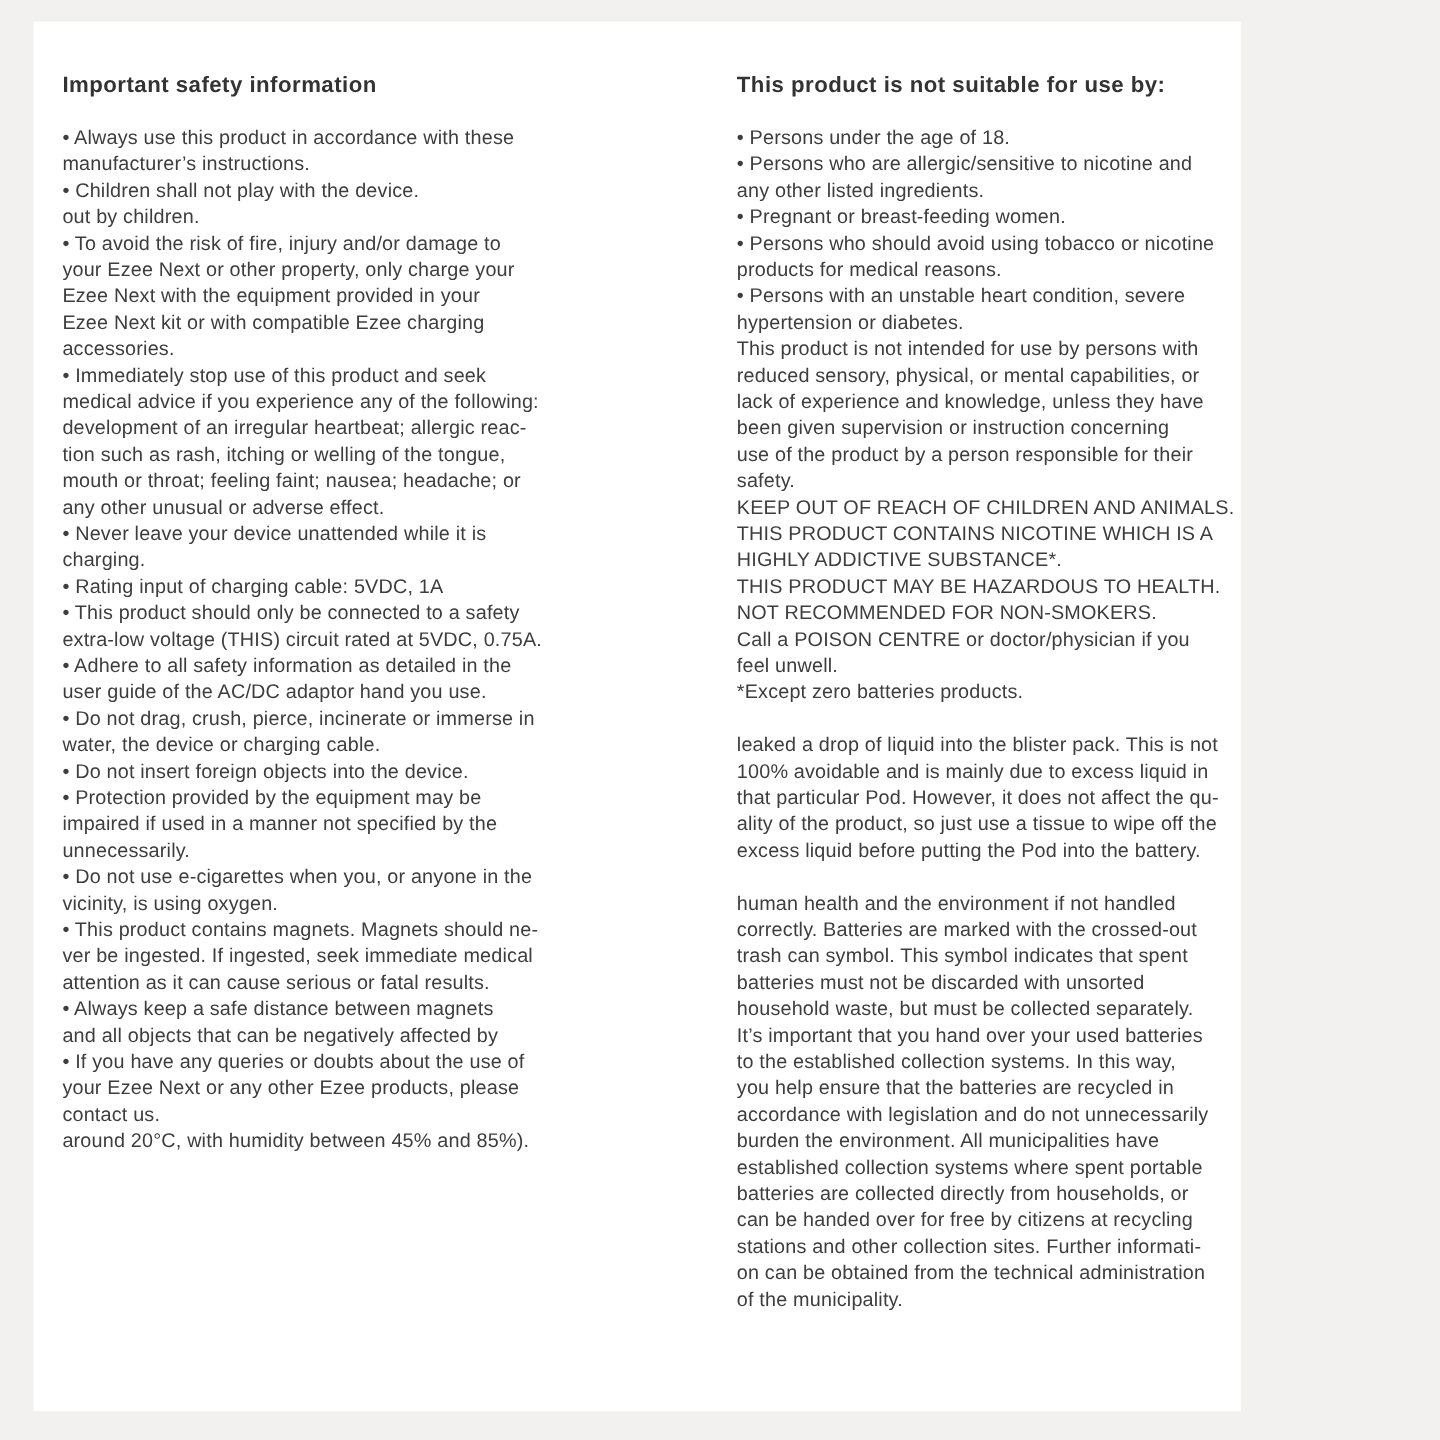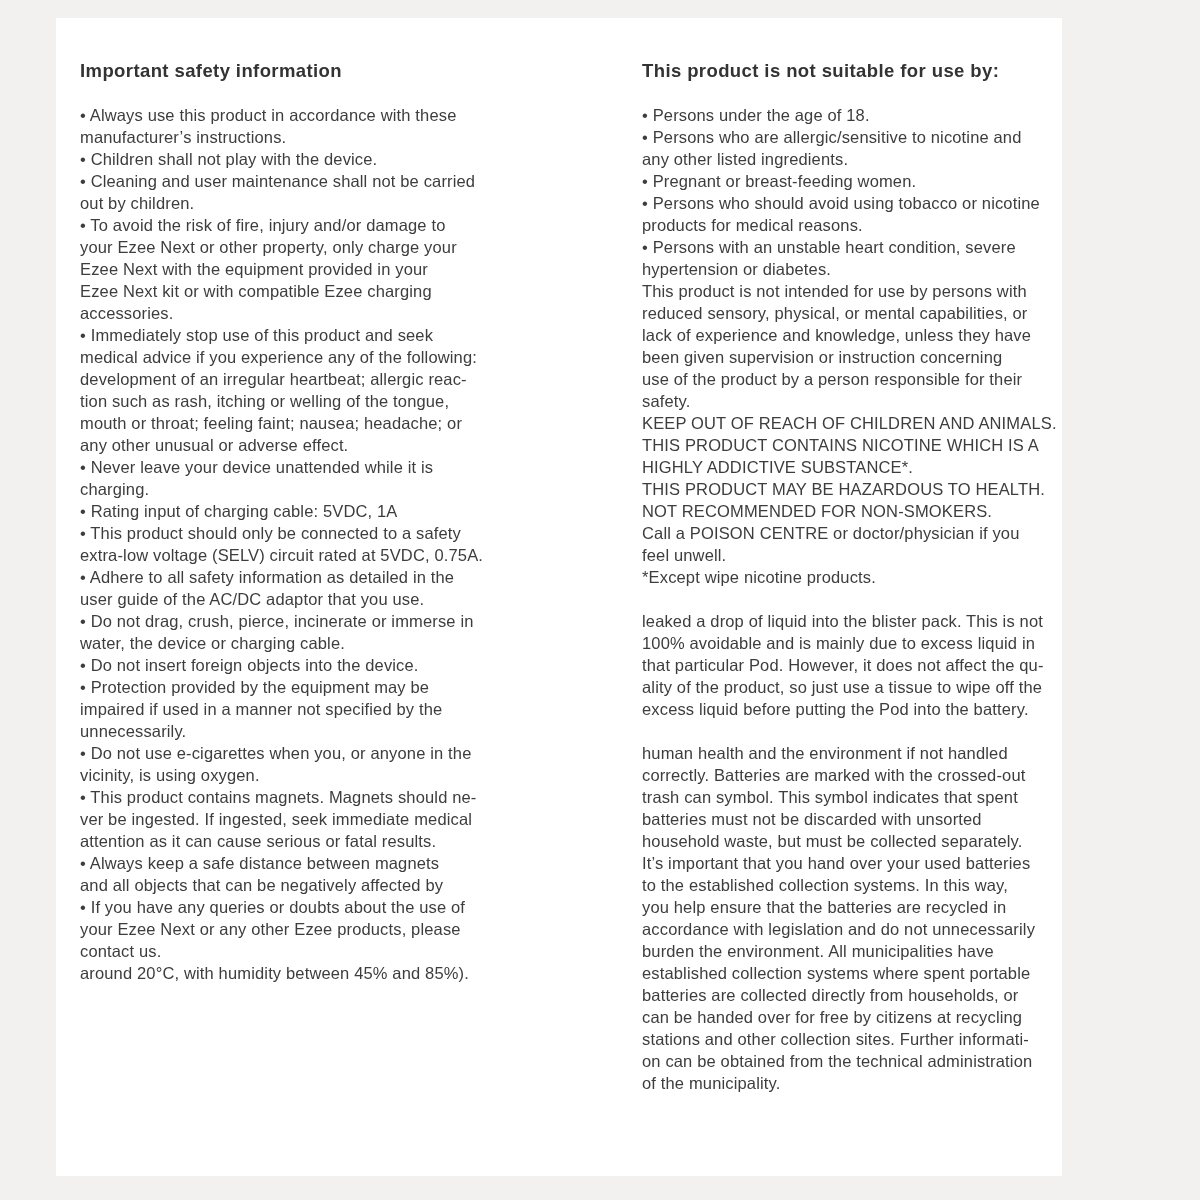--- a/index.html
+++ b/index.html
@@ -6,21 +6,21 @@
     margin: 0;
     padding: 0;
     width: 1200px;
     height: 1200px;
     font-family: "Liberation Sans", sans-serif;
     background: var(--bg, #f2f1ef);
     overflow: hidden;
   }
   .card {
     position: absolute;
-    left: 56px;
+    left: 28px;
     top: 18px;
     width: 1006px;
     height: 1158px;
     background: var(--card, #ffffff);
   }
   .column {
     position: absolute;
     top: 42px;
   }
   .col-left  { left: 24px;  width: 556px; }
@@ -48,40 +48,39 @@
 <body>
 
 <div class="card">
 
   <div class="column col-left">
     <div class="col-title">Important safety information</div>
     <div>
         <div class="line">• Always use this product in accordance with these</div>
         <div class="line">manufacturer’s instructions.</div>
         <div class="line">• Children shall not play with the device.</div>
-        <div class="line">• Cleaning and user maintenance shall not be carried</div>
         <div class="line">out by children.</div>
         <div class="line">• To avoid the risk of fire, injury and/or damage to</div>
         <div class="line">your Ezee Next or other property, only charge your</div>
         <div class="line">Ezee Next with the equipment provided in your</div>
         <div class="line">Ezee Next kit or with compatible Ezee charging</div>
         <div class="line">accessories.</div>
         <div class="line">• Immediately stop use of this product and seek</div>
         <div class="line">medical advice if you experience any of the following:</div>
         <div class="line">development of an irregular heartbeat; allergic reac-</div>
         <div class="line">tion such as rash, itching or welling of the tongue,</div>
         <div class="line">mouth or throat; feeling faint; nausea; headache; or</div>
         <div class="line">any other unusual or adverse effect.</div>
         <div class="line">• Never leave your device unattended while it is</div>
         <div class="line">charging.</div>
         <div class="line">• Rating input of charging cable: 5VDC, 1A</div>
         <div class="line">• This product should only be connected to a safety</div>
-        <div class="line">extra-low voltage (SELV) circuit rated at 5VDC, 0.75A.</div>
+        <div class="line">extra-low voltage (THIS) circuit rated at 5VDC, 0.75A.</div>
         <div class="line">• Adhere to all safety information as detailed in the</div>
-        <div class="line">user guide of the AC/DC adaptor that you use.</div>
+        <div class="line">user guide of the AC/DC adaptor hand you use.</div>
         <div class="line">• Do not drag, crush, pierce, incinerate or immerse in</div>
         <div class="line">water, the device or charging cable.</div>
         <div class="line">• Do not insert foreign objects into the device.</div>
         <div class="line">• Protection provided by the equipment may be</div>
         <div class="line">impaired if used in a manner not specified by the</div>
         <div class="line">unnecessarily.</div>
         <div class="line">• Do not use e-cigarettes when you, or anyone in the</div>
         <div class="line">vicinity, is using oxygen.</div>
         <div class="line">• This product contains magnets. Magnets should ne-</div>
         <div class="line">ver be ingested. If ingested, seek immediate medical</div>
@@ -112,21 +111,21 @@
         <div class="line">been given supervision or instruction concerning</div>
         <div class="line">use of the product by a person responsible for their</div>
         <div class="line">safety.</div>
         <div class="line">KEEP OUT OF REACH OF CHILDREN AND ANIMALS.</div>
         <div class="line">THIS PRODUCT CONTAINS NICOTINE WHICH IS A</div>
         <div class="line">HIGHLY ADDICTIVE SUBSTANCE*.</div>
         <div class="line">THIS PRODUCT MAY BE HAZARDOUS TO HEALTH.</div>
         <div class="line">NOT RECOMMENDED FOR NON-SMOKERS.</div>
         <div class="line">Call a POISON CENTRE or doctor/physician if you</div>
         <div class="line">feel unwell.</div>
-        <div class="line">*Except wipe nicotine products.</div>
+        <div class="line">*Except zero batteries products.</div>
         <div class="line">&nbsp;</div>
         <div class="line">leaked a drop of liquid into the blister pack. This is not</div>
         <div class="line">100% avoidable and is mainly due to excess liquid in</div>
         <div class="line">that particular Pod. However, it does not affect the qu-</div>
         <div class="line">ality of the product, so just use a tissue to wipe off the</div>
         <div class="line">excess liquid before putting the Pod into the battery.</div>
         <div class="line">&nbsp;</div>
         <div class="line">human health and the environment if not handled</div>
         <div class="line">correctly. Batteries are marked with the crossed-out</div>
         <div class="line">trash can symbol. This symbol indicates that spent</div>

